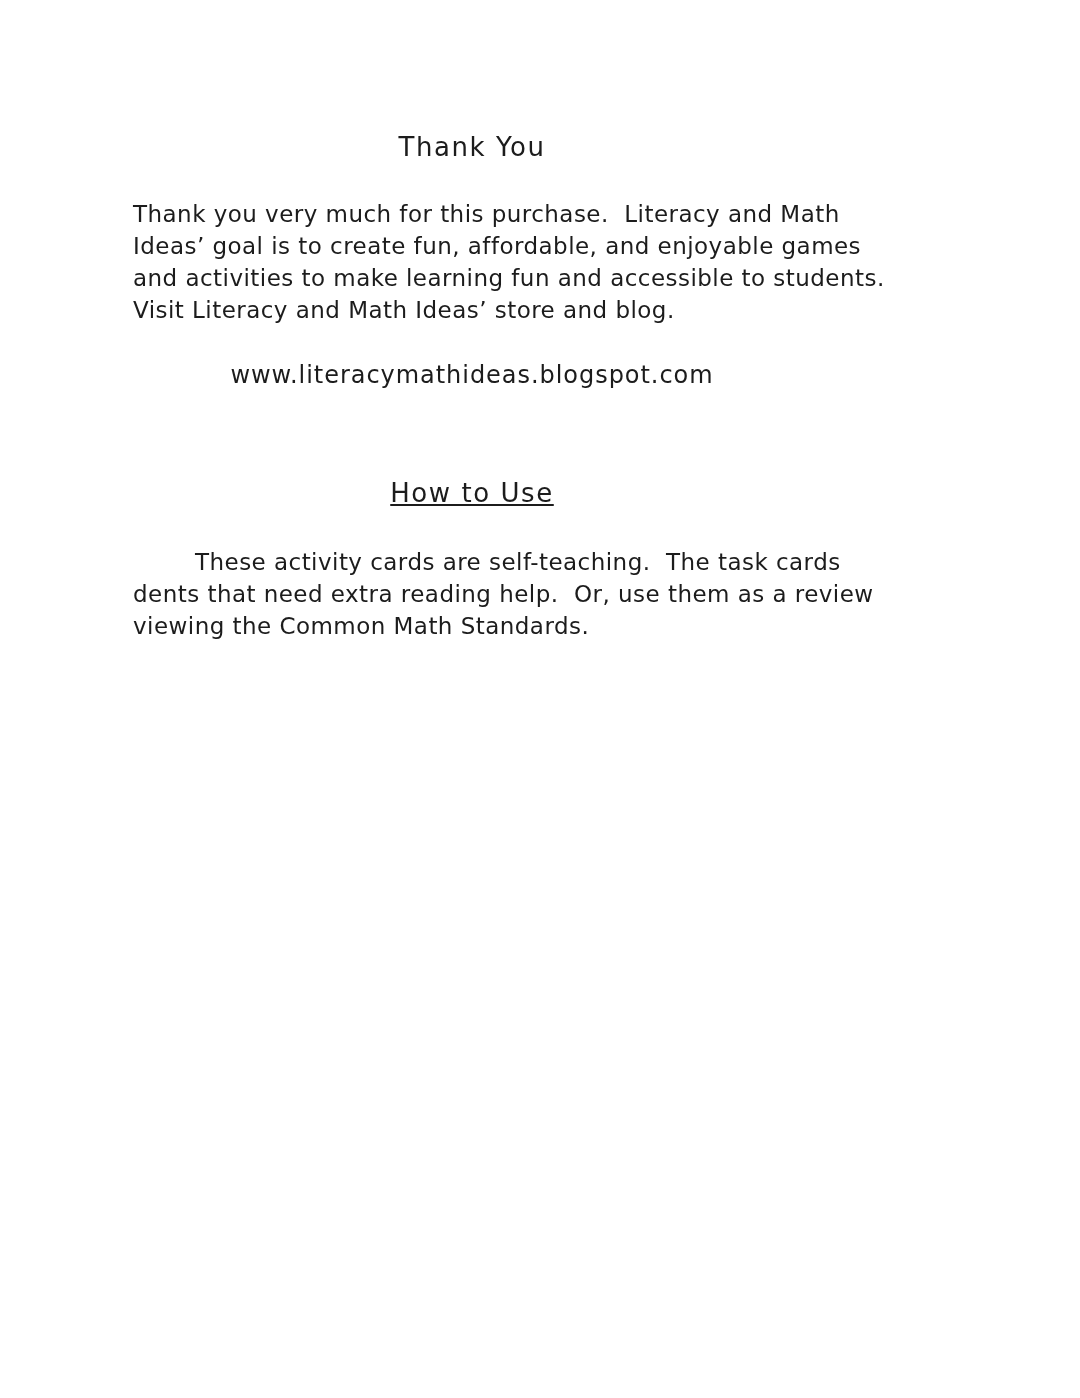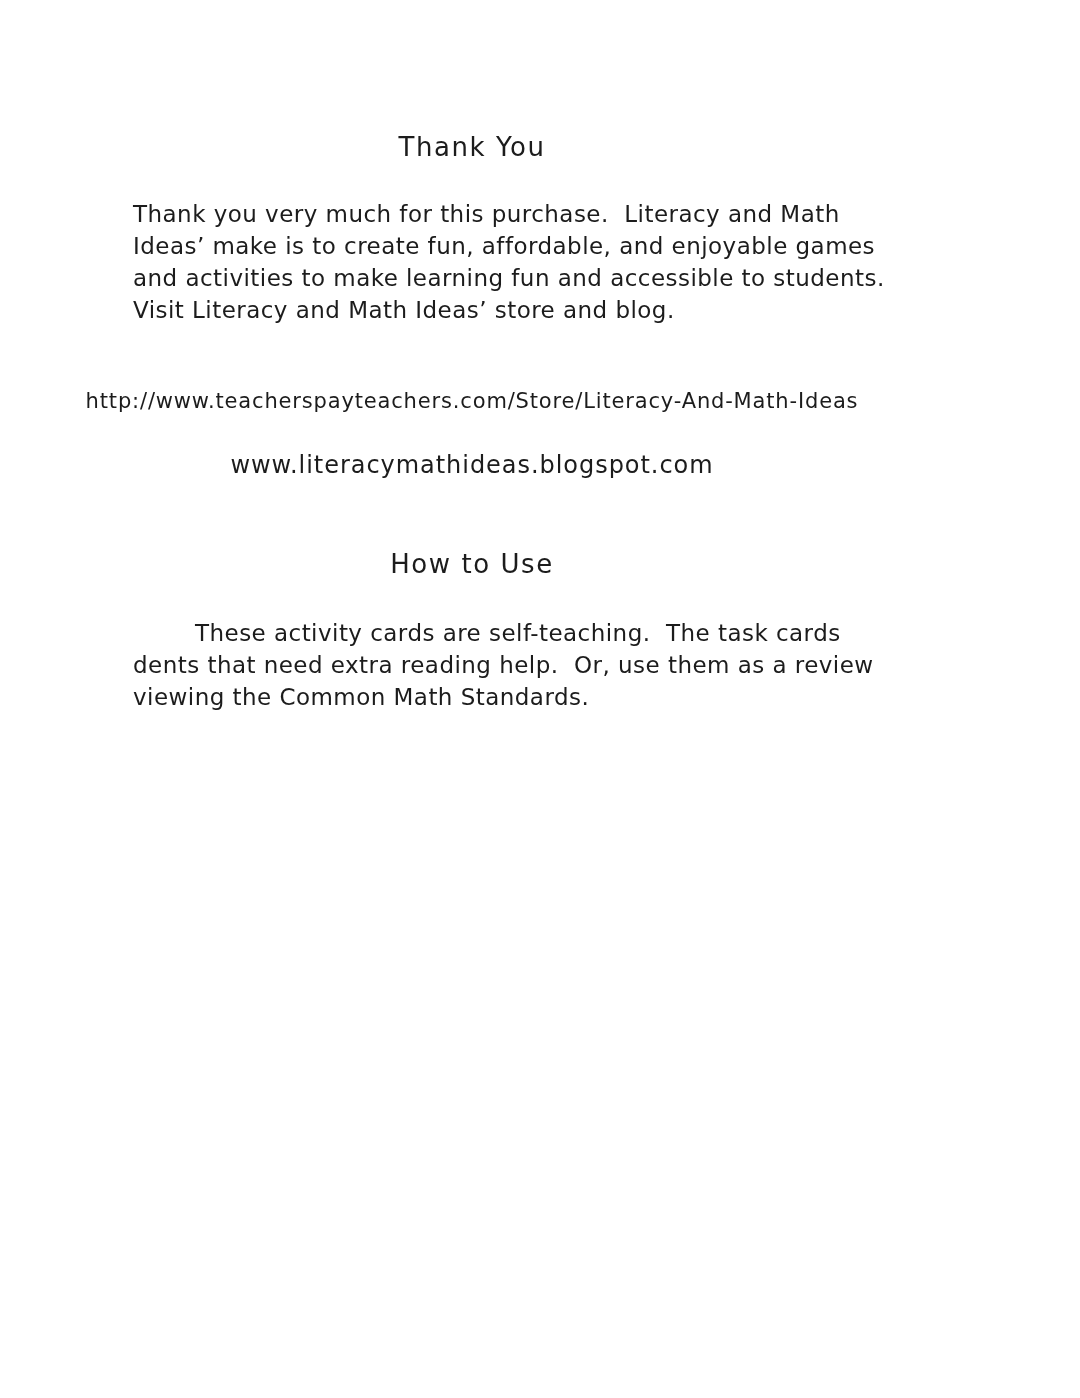--- a/index.html
+++ b/index.html
@@ -47,38 +47,37 @@
   .store-url {
     margin-top: 60px;
     font-size: 21px;
     line-height: 30px;
   }
   .blog-url {
     margin-top: 34px;
     font-size: 24px;
     line-height: 30px;
   }
-  .how-heading { margin-top: 69px; }
+  .how-heading { margin-top: 88px; text-decoration: underline; }
   .how-para { margin-top: 38px; }
 </style>
 </head>
 <body>
 
 <div class="page">
 
   <div class="doc-heading">Thank You</div>
 
   <div class="para intro-para">
     <div class="line">Thank you very much for this purchase.  Literacy and Math</div>
-    <div class="line">Ideas’ make is to create fun, affordable, and enjoyable games</div>
+    <div class="line">Ideas’ goal is to create fun, affordable, and enjoyable games</div>
     <div class="line">and activities to make learning fun and accessible to students.</div>
     <div class="line">Visit Literacy and Math Ideas’ store and blog.</div>
   </div>
 
-  <div class="url-line store-url">http://www.teacherspayteachers.com/Store/Literacy-And-Math-Ideas</div>
 
   <div class="url-line blog-url">www.literacymathideas.blogspot.com</div>
 
   <div class="doc-heading how-heading">How to Use</div>
 
   <div class="para how-para">
     <div class="line indented">These activity cards are self-teaching.  The task cards</div>
     <div class="line">dents that need extra reading help.  Or, use them as a review</div>
     <div class="line">viewing the Common Math Standards.</div>
   </div>

